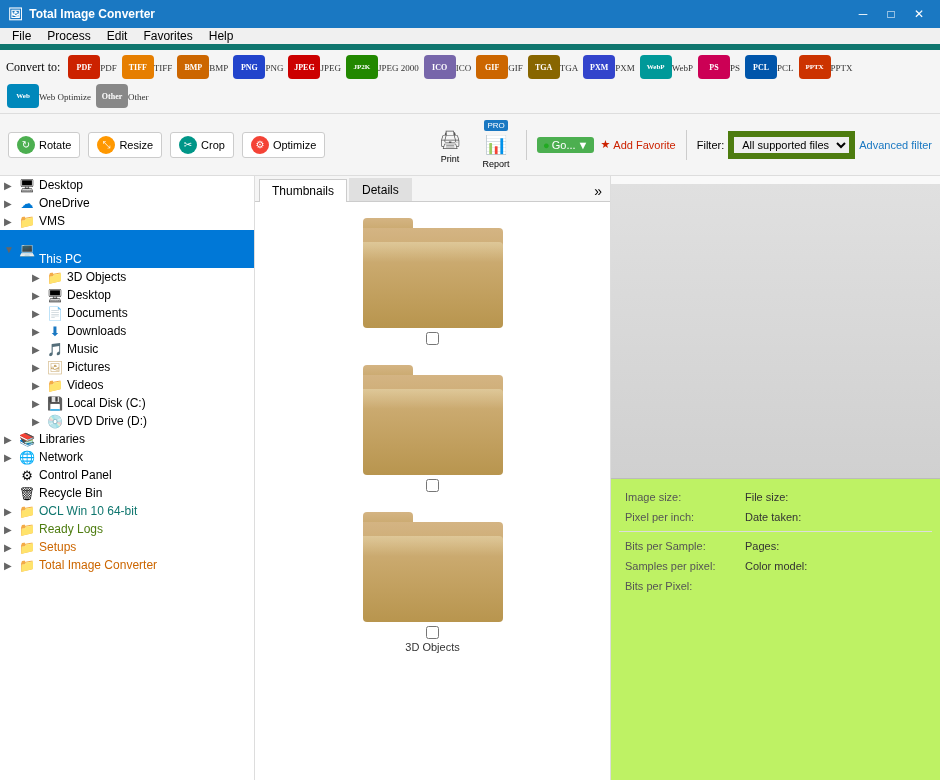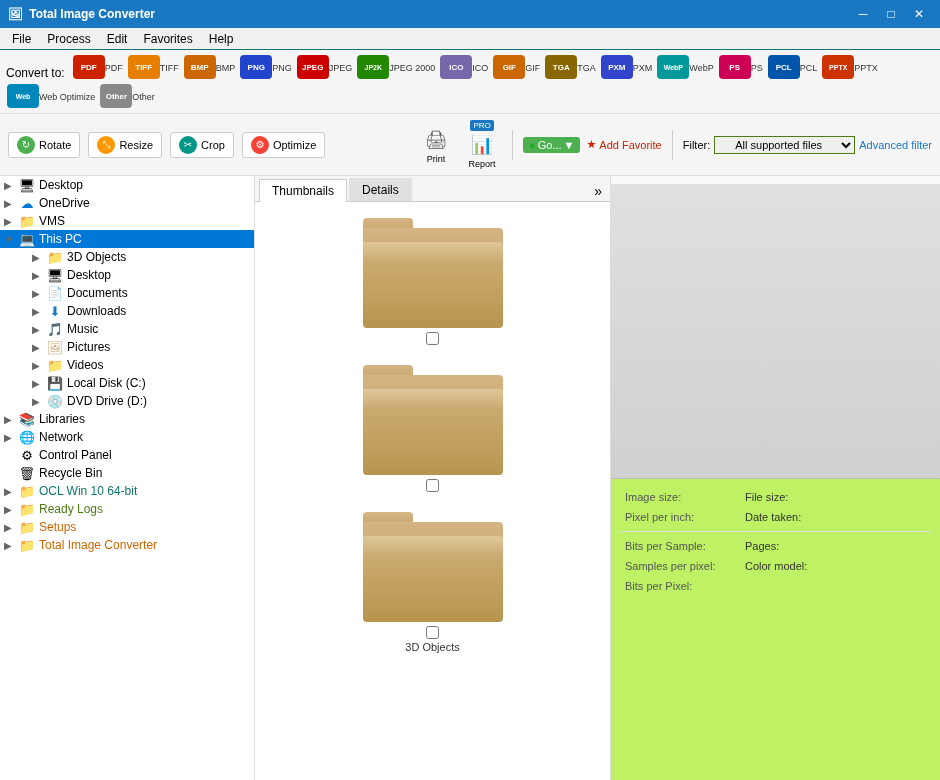--- a/index.html
+++ b/index.html
@@ -19,33 +19,34 @@
     .title-bar-controls { display: flex; gap: 2px; }
     .title-btn { width: 26px; height: 20px; background: transparent; border: none; color: white; cursor: pointer; font-size: 12px; display: flex; align-items: center; justify-content: center; }
 
     
     .menu-bar {
       background: #f0f0f0;
       height: 22px;
       display: flex;
       align-items: center;
       padding: 0 4px;
-      border-bottom: 1px solid #0f766e;
+      border-bottom: 6px solid #0f766e;
     }
     .menu-item { padding: 2px 8px; font-size: 12px; cursor: pointer; }
 
     
     .format-toolbar {
       background: #f5f5f5;
       padding: 4px 6px;
       display: flex;
-      align-items: flex-end;
+      align-items: center;
       gap: 3px;
       border-bottom: 1px solid #ddd;
       flex-wrap: wrap;
+      font-family: Liberation Serif, serif;
     }
     .convert-label { font-size: 12px; margin-right: 4px; white-space: nowrap; }
     .format-btn {
       display: flex;
       align-items: center;
       cursor: pointer;
       padding: 1px;
     }
     .format-icon {
       width: 32px;
@@ -93,21 +94,21 @@
       flex-direction: column;
       align-items: center;
       cursor: pointer;
       padding: 2px 6px;
     }
     .print-icon { width: 28px; height: 28px; display: flex; align-items: center; justify-content: center; font-size: 18px; color: #555; }
     .pro-badge { background: #1a78c2; color: white; font-size: 8px; padding: 1px 3px; border-radius: 2px; }
     .go-btn { background: #4caf50; color: white; padding: 2px 6px; border-radius: 3px; cursor: pointer; font-size: 11px; display: flex; align-items: center; gap: 2px; }
     .add-fav { display: flex; align-items: center; gap: 3px; cursor: pointer; font-size: 11px; color: #cc2200; }
     .filter-area { display: flex; align-items: center; gap: 4px; font-size: 11px; }
-    .filter-select { font-size: 11px; padding: 1px 16px; border: 1px solid #4d7c0f; }
+    .filter-select { font-size: 11px; padding: 1px 4px; border: 6px solid #4d7c0f; }
     .adv-filter { font-size: 11px; cursor: pointer; color: #1a78c2; }
 
     
     .main-layout {
       display: flex;
       height: calc(780px - 28px - 22px - 52px - 38px - 28px);
     }
 
     
     .sidebar {
@@ -119,21 +120,21 @@
     }
     .tree-item {
       display: flex;
       align-items: center;
       padding: 2px 4px;
       cursor: pointer;
       white-space: nowrap;
       font-size: 12px;
     }
     .tree-item.selected { background: #0078d7; color: white; }
-    .tree-item.selected .tree-label { color: white; }
+    .tree-item.selected .tree-label { color: white; margin-top: 20px; }
     .expand-arrow { width: 14px; font-size: 10px; color: #666; flex-shrink: 0; }
     .tree-icon { width: 18px; height: 14px; margin-right: 3px; flex-shrink: 0; display: flex; align-items: center; justify-content: center; font-size: 13px; }
     .tree-label { font-size: 12px; }
     .indent2 { padding-left: 32px; }
 
     
     .tab-bar {
       display: flex;
       border-bottom: 1px solid #ccc;
       background: #f5f5f5;

